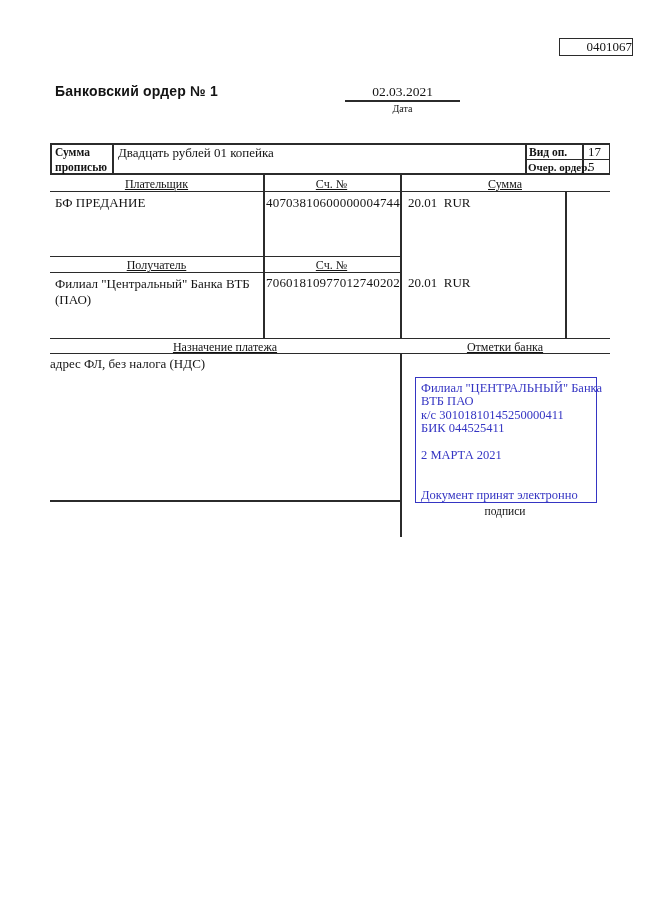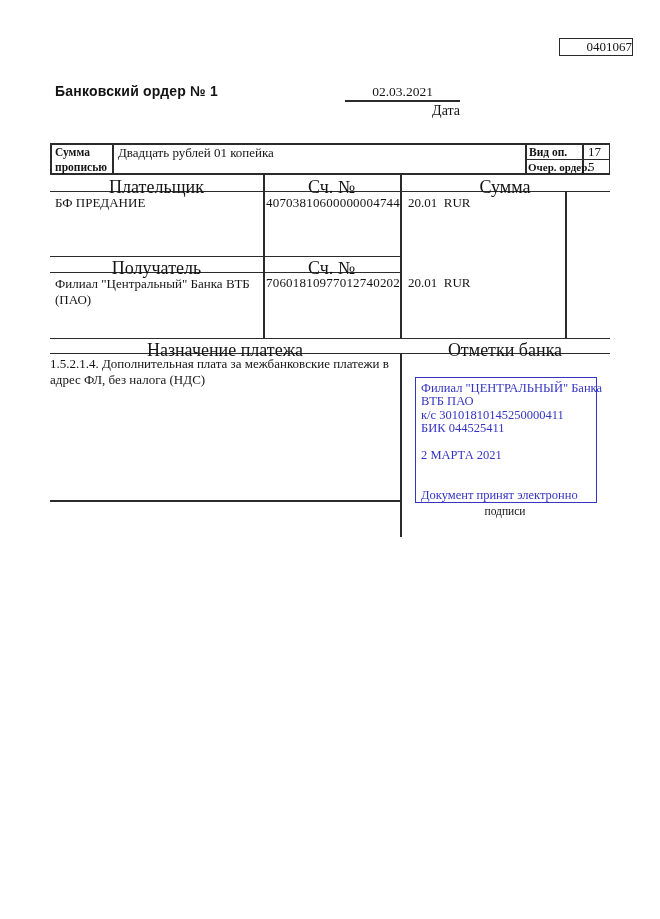--- a/index.html
+++ b/index.html
@@ -12,24 +12,24 @@
   .vline{position:absolute;width:1.5px;background:#2b2b2b;}
   .serif{font-family:"Liberation Serif", serif;}
   .sans{font-family:"Liberation Sans", sans-serif;}
   .center{text-align:center;}
   .code-box{
     left:559px;top:38px;width:72px;height:16px;border:1.5px solid #2b2b2b;
     font-size:13px;line-height:16px;text-align:right;
   }
   .title{left:55px;top:83px;font-size:14px;font-weight:bold;letter-spacing:.2px;text-align:center;}
   .date-value{left:345px;top:84px;width:115px;font-size:13.5px;text-align:center;}
-  .date-label{left:345px;top:103px;width:115px;font-size:14px;text-align:right;}
+  .date-label{left:345px;top:103px;width:115px;font-size:10px;text-align:center;}
   .cell{font-size:13px;line-height:14px;}
   .small-cell{font-size:11.5px;line-height:13px;font-weight:bold;}
-  .hdr{font-size:18px;}
+  .hdr{font-size:12px;text-decoration:underline;}
   .stamp{
     left:415px;top:377px;width:170px;height:116px;
     border:1.7px solid #3535c3;color:#3535c3;
     padding:4px 5px;font-size:12.5px;
   }
   .stamp-line{height:13.4px;line-height:13.4px;white-space:nowrap;}
   .pre{white-space:pre;}
 </style>
 </head>
 <body>
@@ -83,21 +83,20 @@
 <div class="abs cell" style="left:266px;top:276px;letter-spacing:.2px;">70601810977012740202</div>
 <div class="abs cell pre" style="left:408px;top:276px;">20.01  RUR</div>
 
 <div class="hline" style="left:50px;top:352.5px;width:560px;"></div>
 <div class="abs hdr center" style="left:50px;top:340px;width:350px;">Назначение платежа</div>
 
 <div class="vline" style="left:400px;top:352.5px;height:184px;"></div>
 <div class="hline" style="left:50px;top:500px;width:350px;"></div>
 
 <div class="abs cell" style="left:50px;top:356px;width:348px;line-height:16px;">
-  <div>1.5.2.1.4. Дополнительная плата за межбанковские платежи в</div>
   <div>адрес ФЛ, без налога (НДС)</div>
 </div>
 
 <div class="abs hdr center" style="left:400px;top:340px;width:210px;">Отметки банка</div>
 
 <div class="abs stamp serif" style="color: rgb(53, 53, 195); border-color: rgb(53, 53, 195);">
   <div class="stamp-line">Филиал "ЦЕНТРАЛЬНЫЙ" Банка</div>
   <div class="stamp-line">ВТБ ПАО</div>
   <div class="stamp-line">к/с 30101810145250000411</div>
   <div class="stamp-line">БИК 044525411</div>

